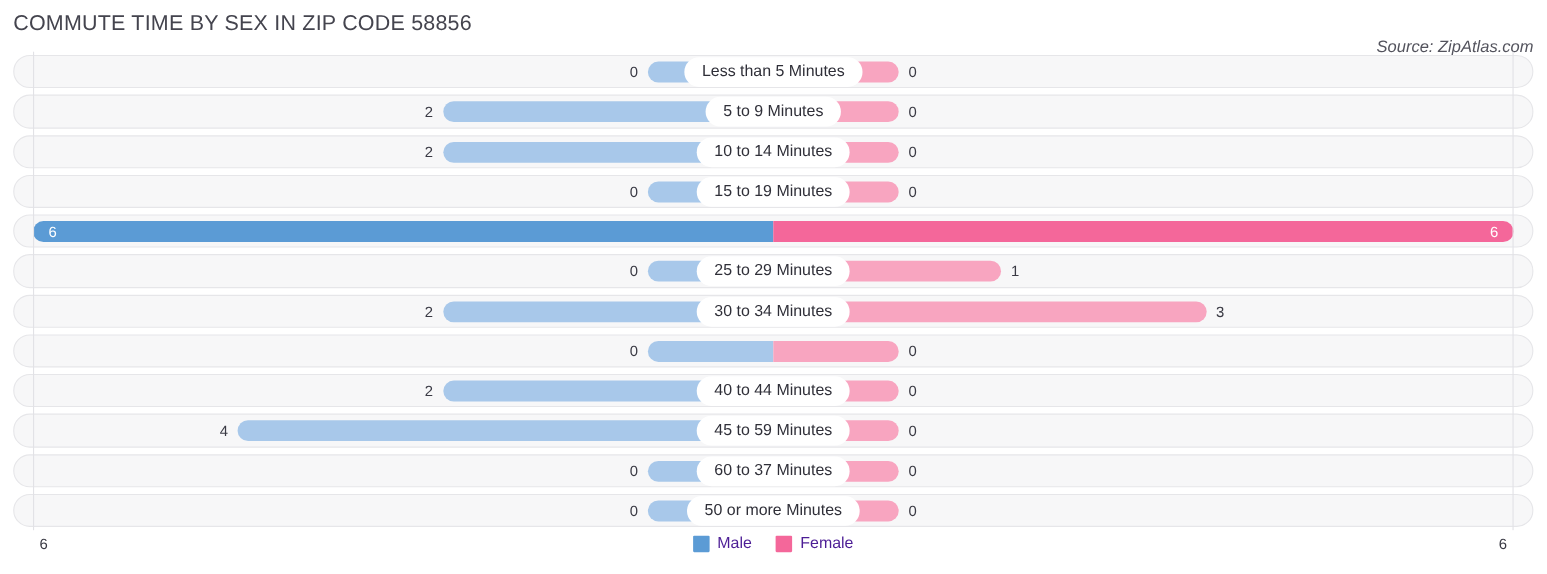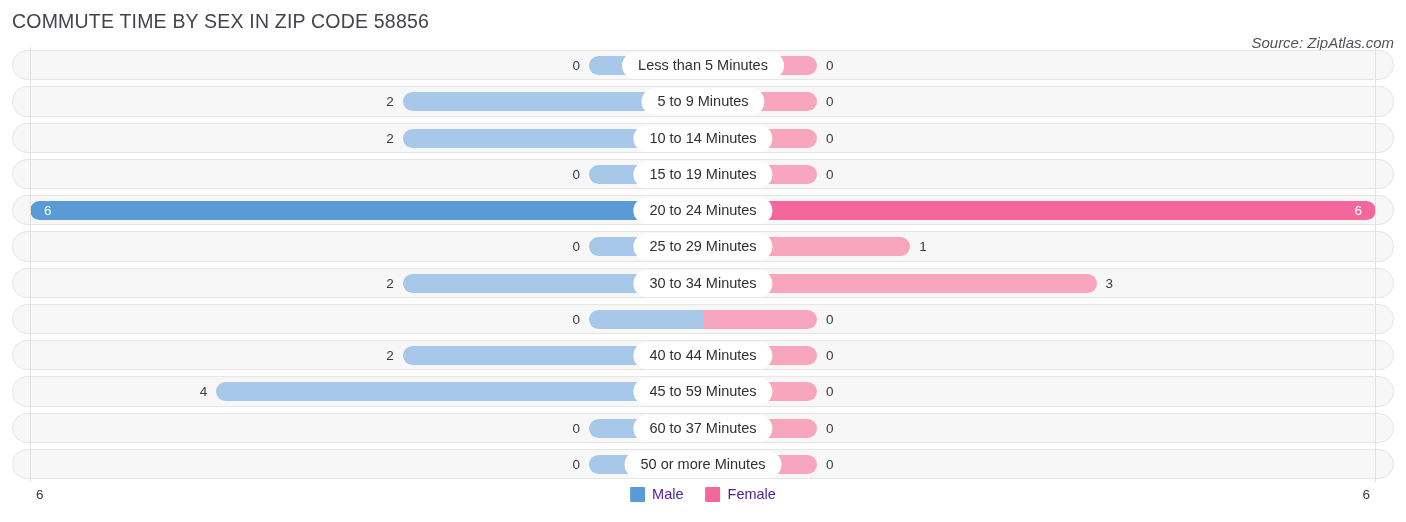--- a/index.html
+++ b/index.html
@@ -228,21 +228,20 @@
         <div class="center-pill">15 to 19 Minutes</div>
       </div>
       <div class="row">
         <div class="track"></div>
         <div class="bar male max" style="width: 673px;">
           <span class="bar-inner-label">6</span>
         </div>
         <div class="bar female max" style="width: 673px;">
           <span class="bar-inner-label">6</span>
         </div>
-        <div class="center-pill">20 to 24 Minutes</div>
       </div>
       <div class="row">
         <div class="track"></div>
         <div class="bar male" style="width: 114px;"></div>
         <div class="val male" style="right: 826px;">0</div>
         <div class="bar female" style="width: 207.167px;"></div>
         <div class="val female" style="left: 919.167px;">1</div>
         <div class="center-pill">25 to 29 Minutes</div>
       </div>
       <div class="row">

